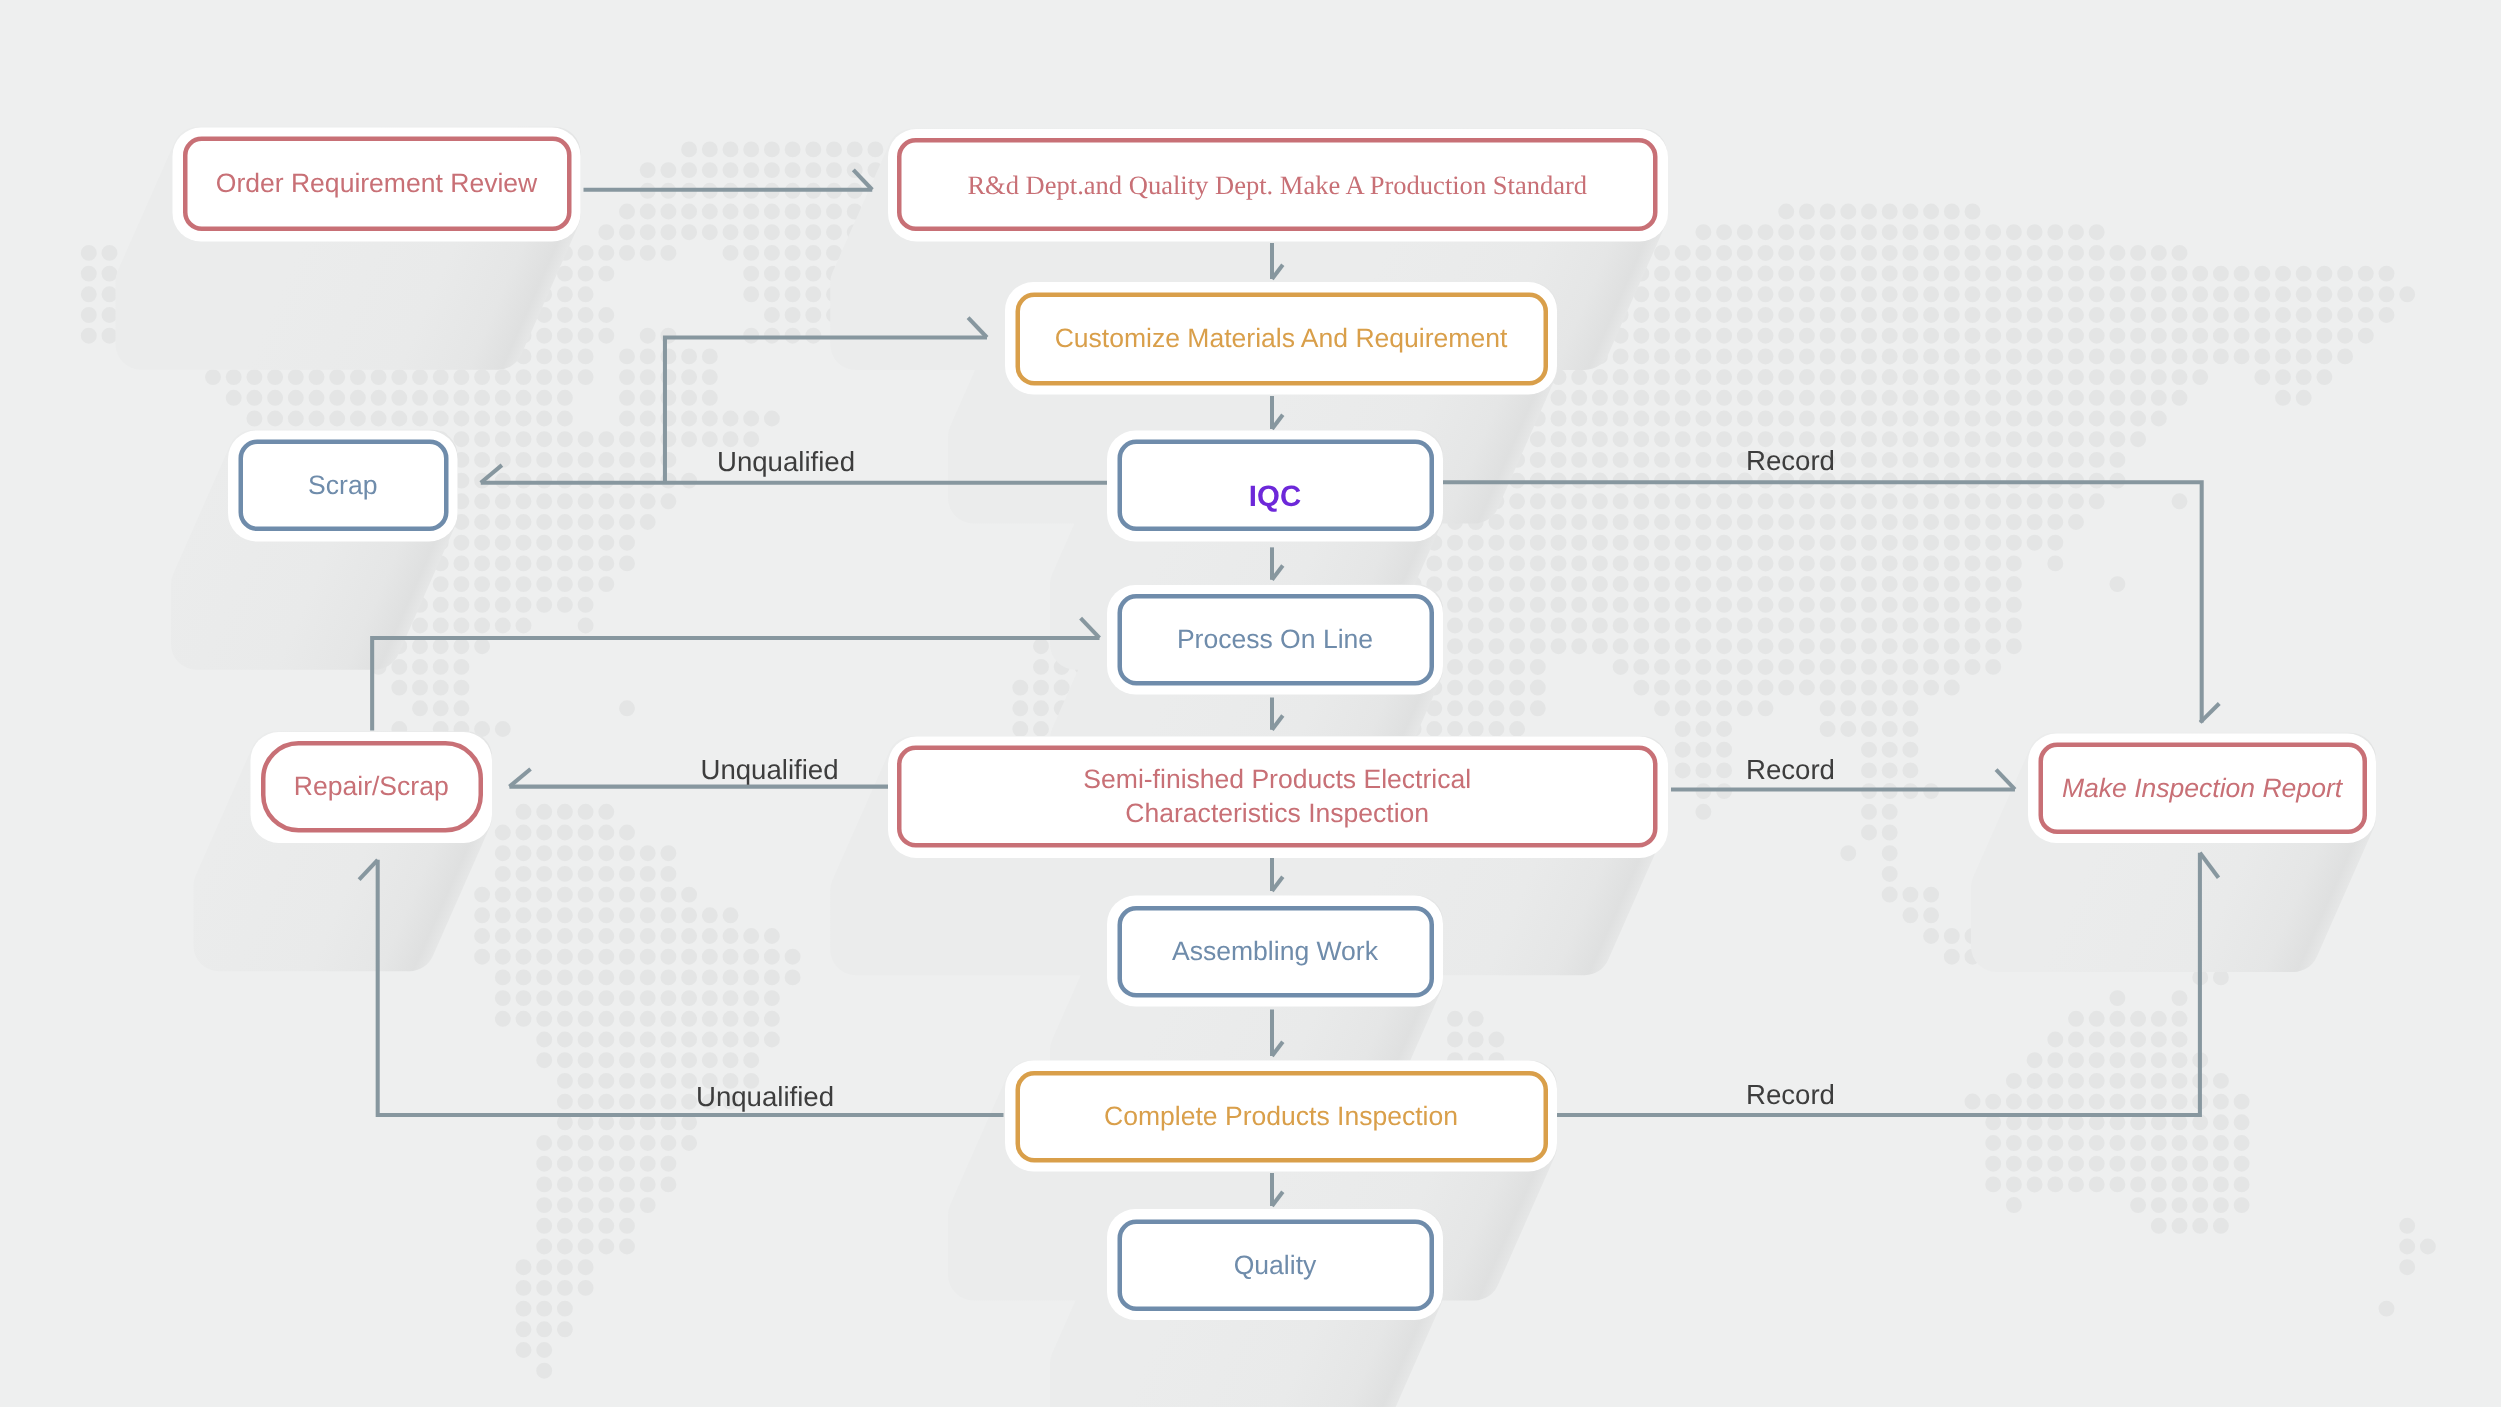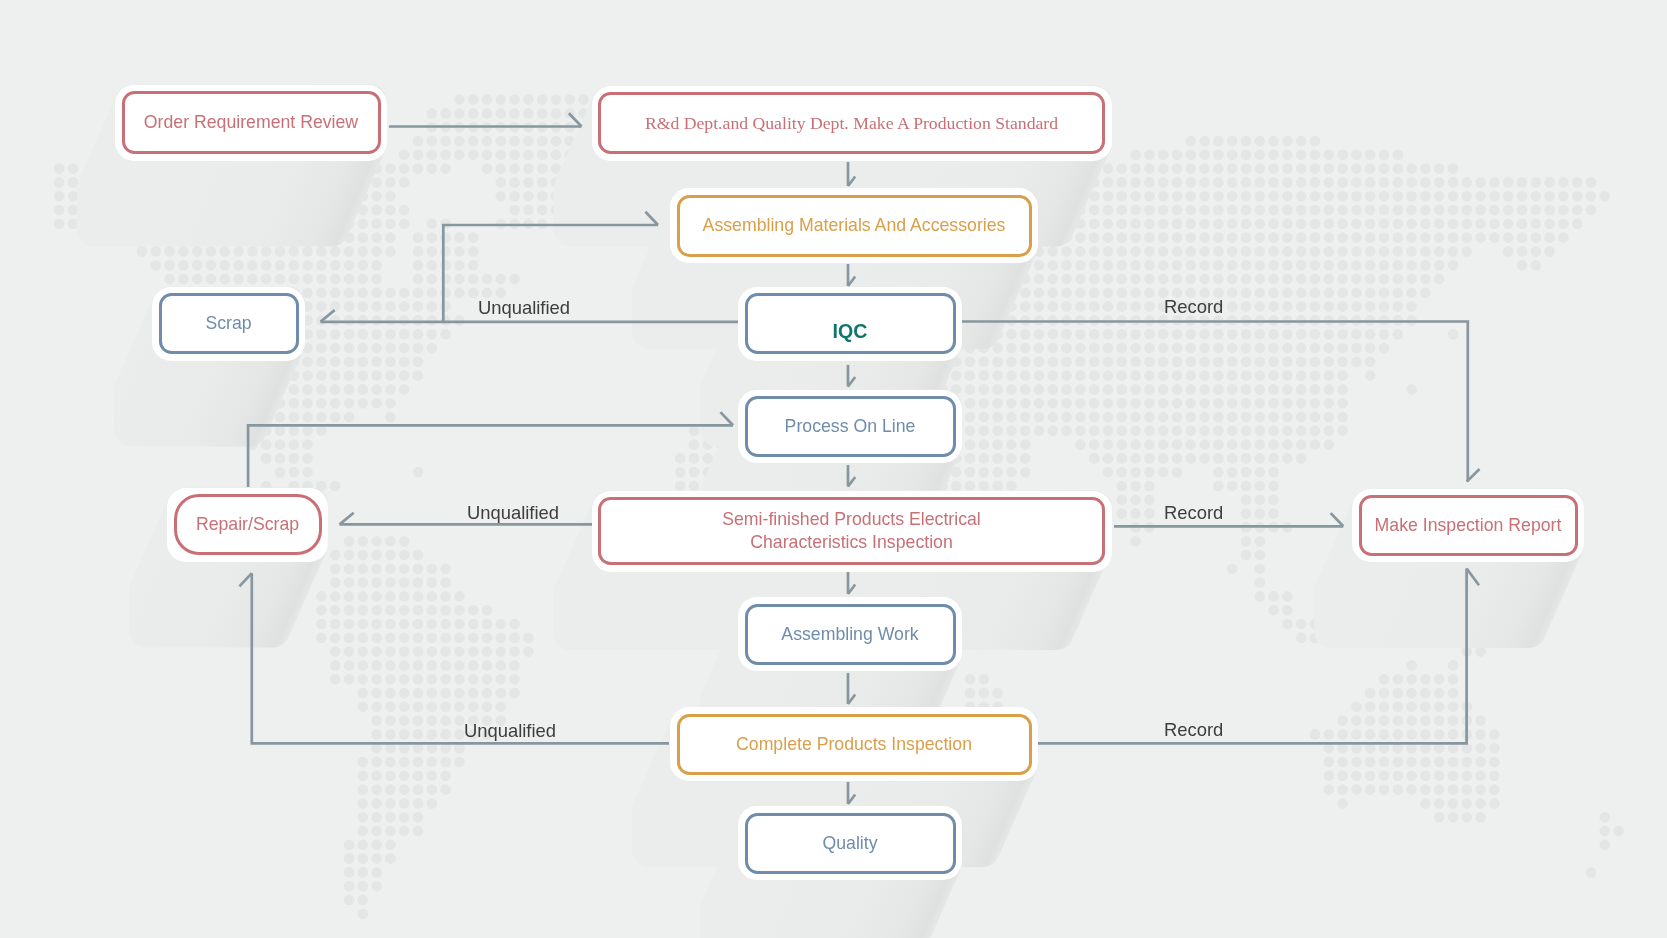--- a/index.html
+++ b/index.html
@@ -208,51 +208,51 @@
           <div class="lbl" style="color: rgb(200, 112, 118);">Order Requirement Review</div>
         </div>
       </div>
       <div class="node" style="left: 591.5px; top: 85.6px; width: 520px; height: 75px;">
         <div class="inner" style="border-color: rgb(200, 112, 118);">
           <div class="lbl" style="color: rgb(200, 112, 118); font-family: Liberation Serif, serif;">R&amp;d Dept.and Quality Dept. Make A Production Standard</div>
         </div>
       </div>
       <div class="node" style="left: 670px; top: 188px; width: 368px; height: 75px;">
         <div class="inner" style="border-color: rgb(217, 159, 74);">
-          <div class="lbl" style="color: rgb(217, 159, 74);">Assembling Materials And Accessories</div>
+          <div class="lbl" style="color: rgb(217, 159, 74);">Customize Materials And Requirement</div>
         </div>
       </div>
       <div class="node" style="left: 152px; top: 286.5px; width: 153px; height: 74px;">
         <div class="inner" style="border-color: rgb(111, 140, 171);">
           <div class="lbl" style="color: rgb(111, 140, 171);">Scrap</div>
         </div>
       </div>
       <div class="node" style="left: 738px; top: 286.5px; width: 224px; height: 74px;">
         <div class="inner" style="border-color: rgb(111, 140, 171);">
-          <div class="lbl" style="color: #0f766e; font-weight: 700; font-size: 19.6px; margin-top: 16px;">IQC</div>
+          <div class="lbl" style="color: #6d28d9; font-weight: 700; font-size: 19.6px; margin-top: 16px;">IQC</div>
         </div>
       </div>
       <div class="node" style="left: 738px; top: 389.5px; width: 224px; height: 73.5px;">
         <div class="inner" style="border-color: rgb(111, 140, 171);">
           <div class="lbl" style="color: rgb(111, 140, 171);">Process On Line</div>
         </div>
       </div>
       <div class="node" style="left: 167px; top: 487.5px; width: 161px; height: 74px;">
         <div class="inner" style="border-color: rgb(200, 112, 118); border-radius: 25px;">
           <div class="lbl" style="color: rgb(200, 112, 118);">Repair/Scrap</div>
         </div>
       </div>
       <div class="node" style="left: 591.5px; top: 490.6px; width: 520px; height: 81px;">
         <div class="inner" style="border-color: rgb(200, 112, 118);">
           <div class="lbl" style="color: rgb(200, 112, 118);">Semi-finished Products Electrical
 Characteristics Inspection</div>
         </div>
       </div>
       <div class="node" style="left: 1352px; top: 488.5px; width: 232px; height: 73.5px;">
-        <div class="inner" style="border-color: rgb(200, 112, 118);">
+        <div class="inner" style="border-color: rgb(200, 112, 118); font-style: italic;">
           <div class="lbl" style="color: rgb(200, 112, 118);">Make Inspection Report</div>
         </div>
       </div>
       <div class="node" style="left: 738px; top: 597px; width: 224px; height: 74px;">
         <div class="inner" style="border-color: rgb(111, 140, 171);">
           <div class="lbl" style="color: rgb(111, 140, 171);">Assembling Work</div>
         </div>
       </div>
       <div class="node" style="left: 670px; top: 707px; width: 368px; height: 74px;">
         <div class="inner" style="border-color: rgb(217, 159, 74);">

